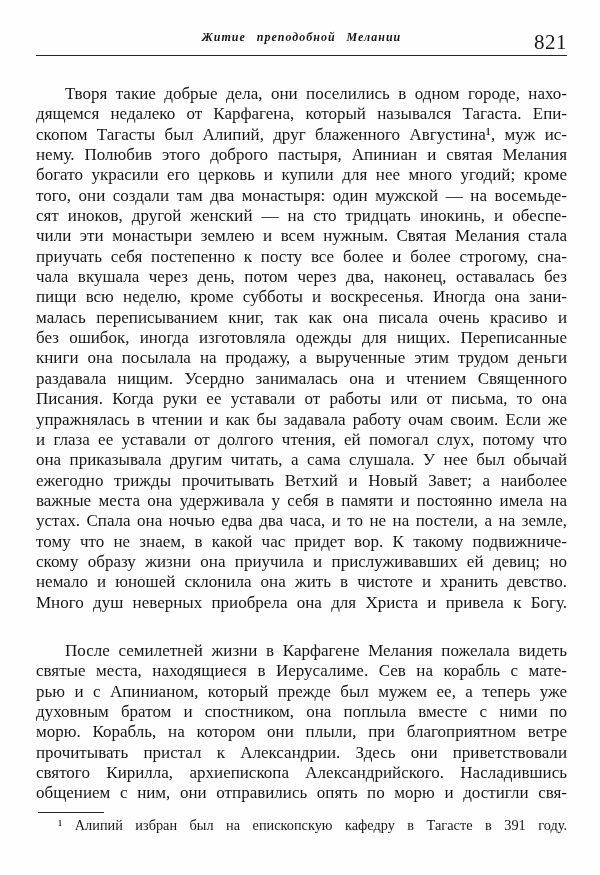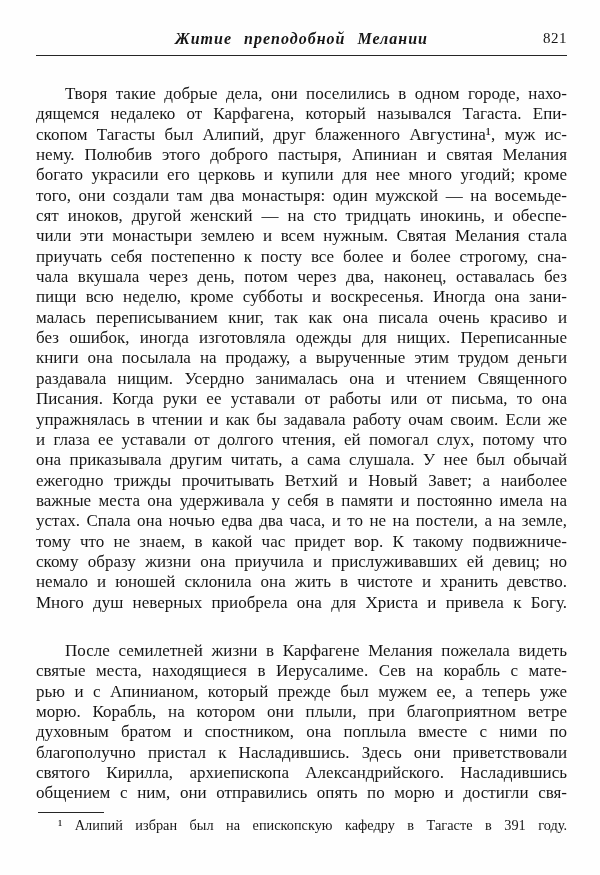--- a/index.html
+++ b/index.html
@@ -20,30 +20,30 @@
     overflow: hidden;
   }
   .running-header {
     position: relative;
     height: 22px;
   }
   .running-title {
     text-align: center;
     font-style: italic;
     font-weight: bold;
-    font-size: 16px;
+    font-size: 12px;
     letter-spacing: 1px;
     word-spacing: 7px;
     white-space: nowrap;
   }
   .page-number {
     position: absolute;
     right: 0;
     top: 0;
-    font-size: 15px;
+    font-size: 21px;
     font-style: normal;
     letter-spacing: 0.5px;
   }
   .header-rule {
     border: none;
     border-top: 1.8px solid #262626;
     margin: 3px 0 0 0;
   }
   .body-text {
     margin-top: 16px;
@@ -113,23 +113,23 @@
       <div class="line">ежегодно трижды прочитывать Ветхий и Новый Завет; а наиболее</div>
       <div class="line">важные места она удерживала у себя в памяти и постоянно имела на</div>
       <div class="line">устах. Спала она ночью едва два часа, и то не на постели, а на земле,</div>
       <div class="line">тому что не знаем, в какой час придет вор. К такому подвижниче-</div>
       <div class="line">скому образу жизни она приучила и прислуживавших ей девиц; но</div>
       <div class="line">немало и юношей склонила она жить в чистоте и хранить девство.</div>
       <div class="line">Много душ неверных приобрела она для Христа и привела к Богу.</div>
       <div class="line indent">После семилетней жизни в Карфагене Мелания пожелала видеть</div>
       <div class="line">святые места, находящиеся в Иерусалиме. Сев на корабль с мате-</div>
       <div class="line">рью и с Апинианом, который прежде был мужем ее, а теперь уже</div>
+      <div class="line">духовным братом и спостником, она поплыла вместе с ними по</div>
       <div class="line">морю. Корабль, на котором они плыли, при благоприятном ветре</div>
-      <div class="line">духовным братом и спостником, она поплыла вместе с ними по</div>
-      <div class="line">благополучно пристал к Насладившись. Здесь они приветствовали</div>
+      <div class="line">прочитывать пристал к Александрии. Здесь они приветствовали</div>
       <div class="line">святого Кирилла, архиепископа Александрийского. Насладившись</div>
       <div class="line">общением с ним, они отправились опять по морю и достигли свя-</div>
     </div>
 
   <hr class="footnote-rule">
 
   <div class="footnote-line">¹ Алипий избран был на епископскую кафедру в Тагасте в 391 году.</div>
 
 </div>
 

